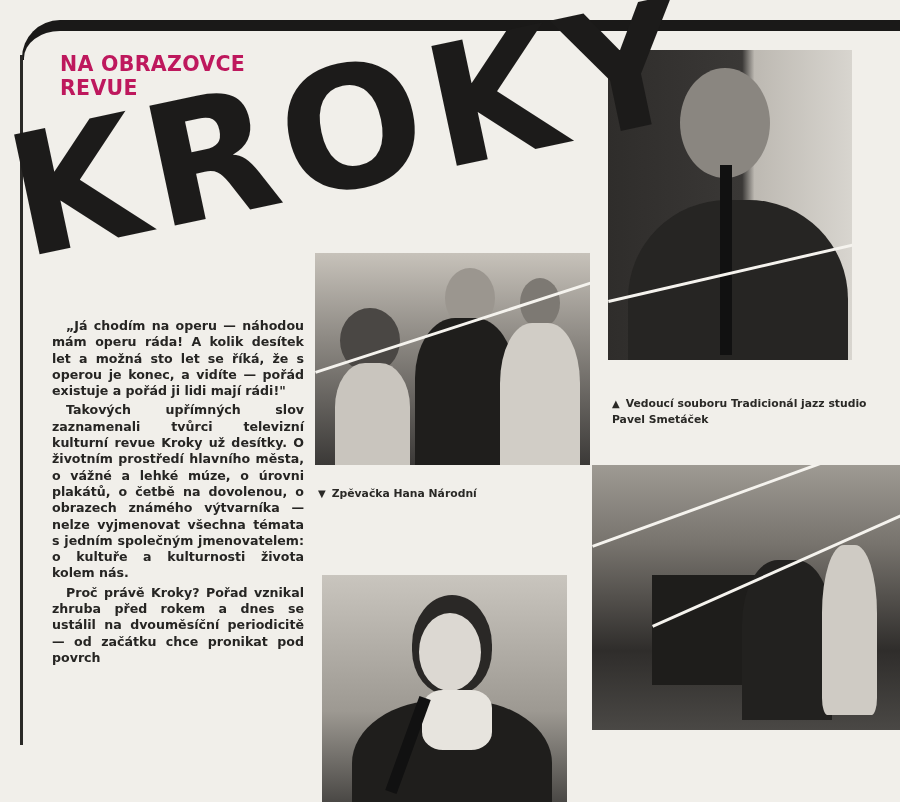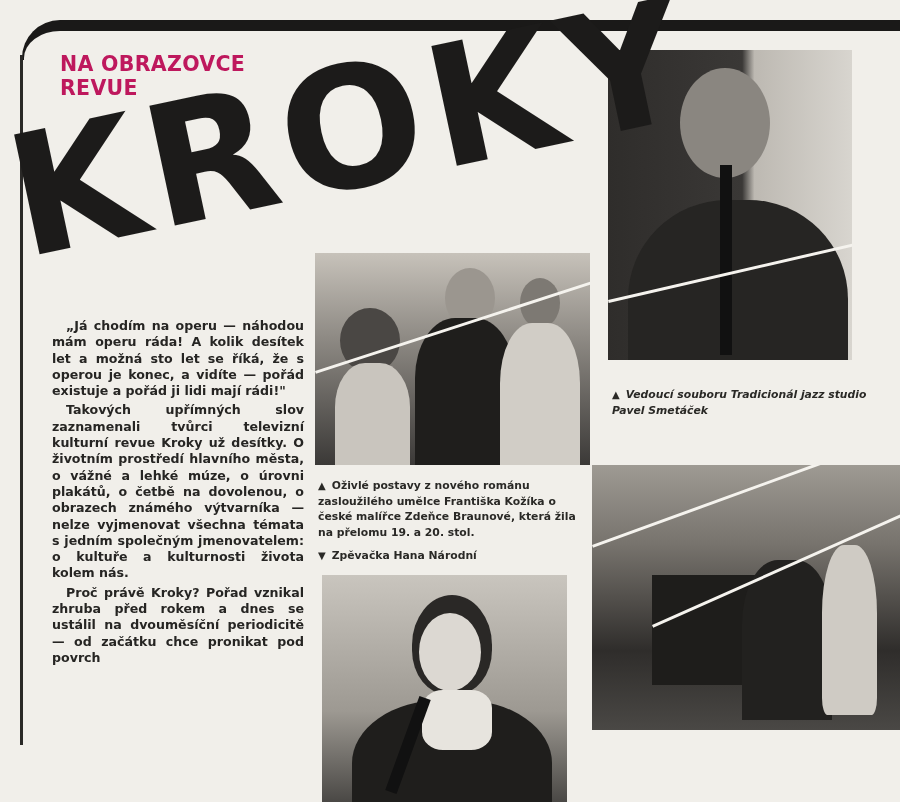--- a/index.html
+++ b/index.html
@@ -106,20 +106,19 @@
 
   <div class="headline">KROKY</div>
 
   <div class="body-text">
     <p>„Já chodím na operu — náhodou mám operu ráda! A kolik desítek let a možná sto let se říká, že s operou je konec, a vidíte — pořád existuje a pořád ji lidi mají rádi!"</p>
     <p>Takových upřímných slov zaznamenali tvůrci televizní kulturní revue Kroky už desítky. O životním prostředí hlavního města, o vážné a lehké múze, o úrovni plakátů, o četbě na dovolenou, o obrazech známého výtvarníka — nelze vyjmenovat všechna témata s jedním společným jmenovatelem: o kultuře a kulturnosti života kolem nás.</p>
     <p>Proč právě Kroky? Pořad vznikal zhruba před rokem a dnes se ustálil na dvouměsíční periodicitě — od začátku chce pronikat pod povrch</p>
   </div>
 
   <div class="caption" style="left:318px; top:478px; width:268px;">
-    <p><span class="tri">▲</span><span>Oživlé postavy z nového románu zasloužilého umělce Františka Kožíka o české malířce Zdeňce Braunové, která žila na přelomu 19. a 20. stol.</span></p>
     <p style="margin-top:8px;"><span class="tri">▼</span><span>Zpěvačka Hana Národní</span></p>
   </div>
 
-  <div class="caption" style="left:612px; top:387px; width:258px;font-style:italic;">
+  <div class="caption" style="left:612px; top:396px; width:258px;">
     <p><span class="tri">▲</span><span>Vedoucí souboru Tradicionál jazz studio Pavel Smetáček</span></p>
   </div>
 </div>
 
 </body></html>

